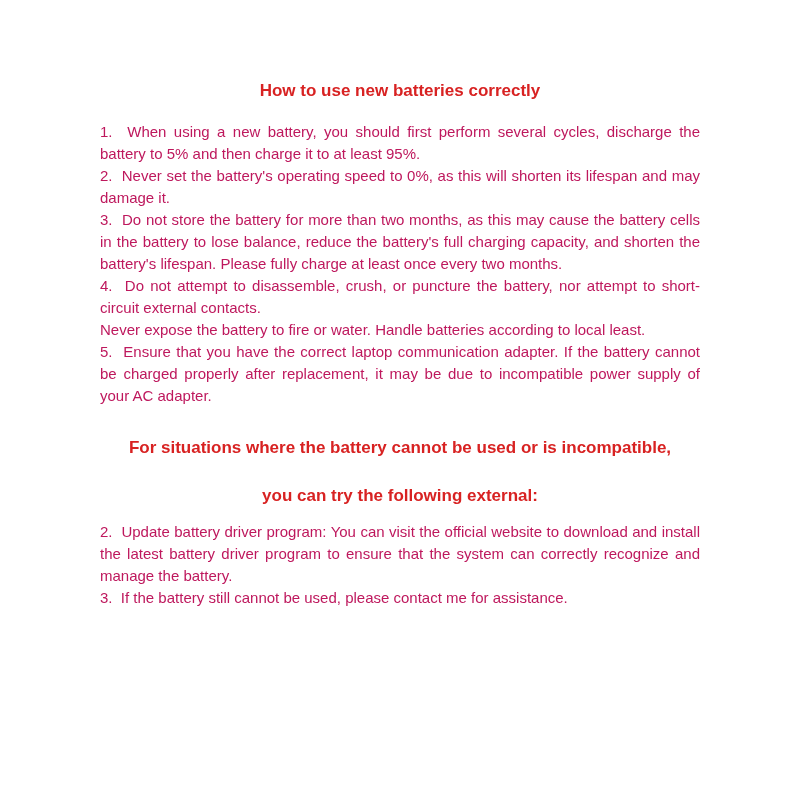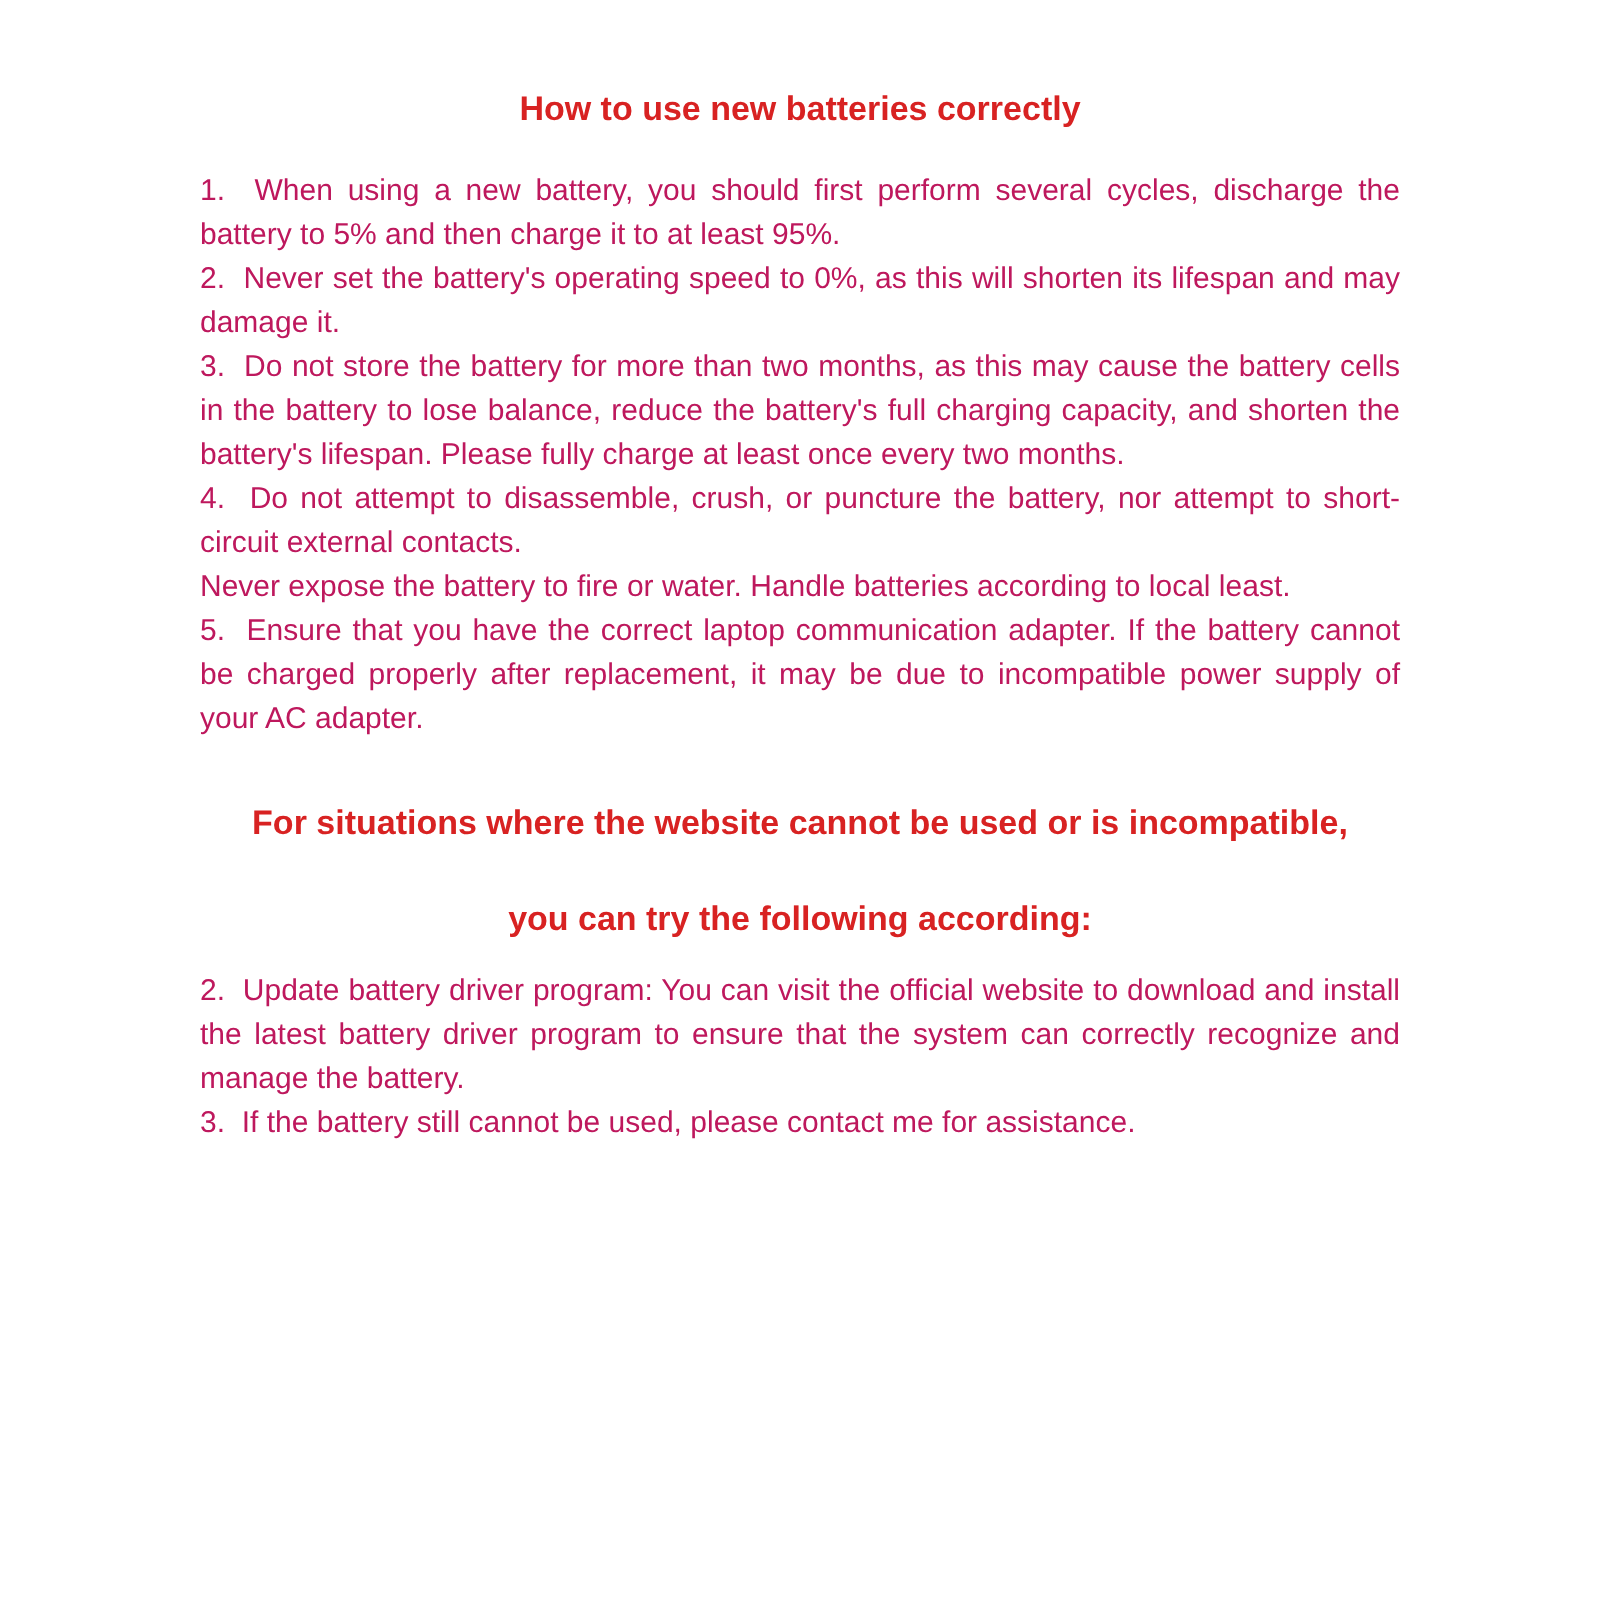--- a/index.html
+++ b/index.html
@@ -9,21 +9,21 @@
   }
   body {
     width: 800px;
     height: 800px;
     font-family: "Liberation Sans", sans-serif;
     overflow: hidden;
   }
   .page {
     width: 600px;
     margin: 0 auto;
-    padding-top: 44px;
+    padding-top: 80px;
     box-sizing: border-box;
   }
   .red-title {
     color: #d82222;
     font-size: 17px;
     font-weight: bold;
     text-align: center;
     margin: 0 0 19px 0;
     line-height: 22px;
   }
@@ -50,22 +50,22 @@
 
   <div class="body-text">
     <p>1.&nbsp; When using a new battery, you should first perform several cycles, discharge the battery to 5% and then charge it to at least 95%.</p>
     <p>2.&nbsp; Never set the battery's operating speed to 0%, as this will shorten its lifespan and may damage it.</p>
     <p>3.&nbsp; Do not store the battery for more than two months, as this may cause the battery cells in the battery to lose balance, reduce the battery's full charging capacity, and shorten the battery's lifespan. Please fully charge at least once every two months.</p>
     <p>4.&nbsp; Do not attempt to disassemble, crush, or puncture the battery, nor attempt to short-circuit external contacts.</p>
     <p>Never expose the battery to fire or water. Handle batteries according to local least.</p>
     <p>5.&nbsp; Ensure that you have the correct laptop communication adapter. If the battery cannot be charged properly after replacement, it may be due to incompatible power supply of your AC adapter.</p>
   </div>
 
-  <h2 class="red-title second">For situations where the website cannot be used or is incompatible,</h2>
+  <h2 class="red-title second">For situations where the battery cannot be used or is incompatible,</h2>
 
-  <h2 class="red-title third">you can try the following according:</h2>
+  <h2 class="red-title third">you can try the following external:</h2>
 
   <div class="body-text">
     <p>2.&nbsp; Update battery driver program: You can visit the official website to download and install the latest battery driver program to ensure that the system can correctly recognize and manage the battery.</p>
     <p>3.&nbsp; If the battery still cannot be used, please contact me for assistance.</p>
   </div>
 
 </div>
 
 </body></html>

